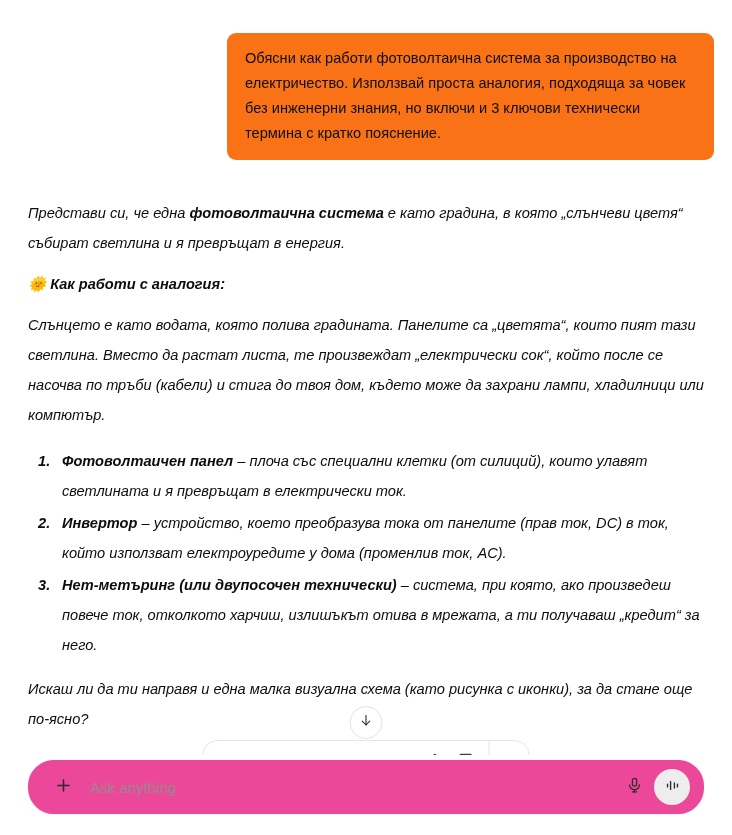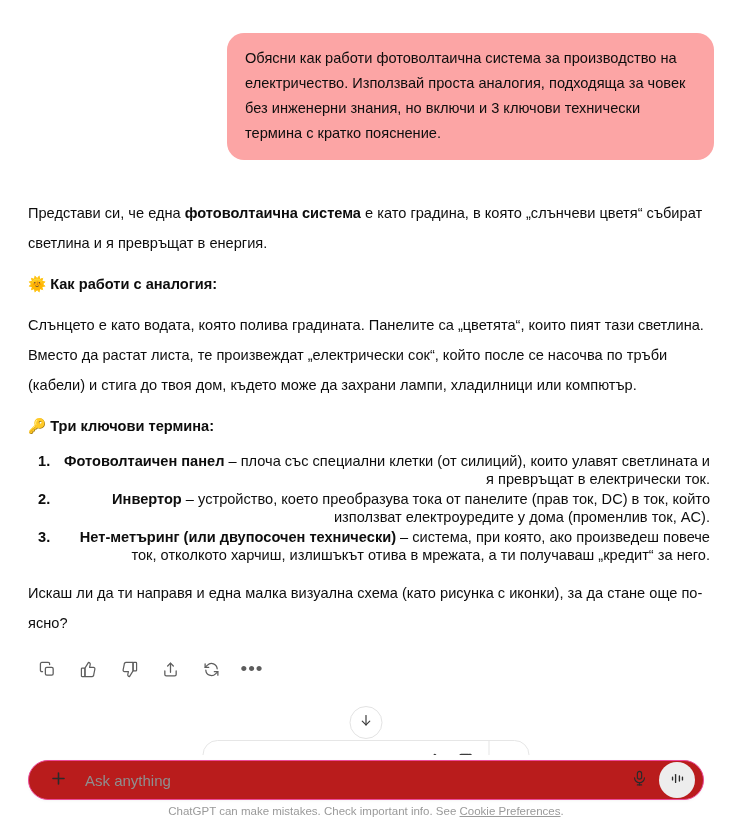--- a/index.html
+++ b/index.html
@@ -27,37 +27,38 @@
     overflow: hidden;
   }
 
   
   .user-row {
     display: flex;
     justify-content: flex-end;
     padding-right: 8px;
   }
   .user-bubble {
-    background: #fca5a5;
+    background: #f97316;
     color: #0d0d0d;
-    border-radius: 17px;
+    border-radius: 9px;
     padding: 13px 18px 14px 18px;
     max-width: 487px;
     font-size: 14.6px;
     line-height: 25px;
     text-align: left;
   }
 
   
   .assistant {
     padding: 0 12px 0 18px;
     margin-top: 38px;
     font-size: 14.6px;
     line-height: 30px;
     color: #0d0d0d;
+    font-style: italic;
   }
   .assistant p {
     margin: 0 0 16px 0;
   }
   .assistant strong { font-weight: bold; }
 
   .section-head {
     margin: 0 0 2px 0;
     font-weight: bold;
     line-height: 20px;
@@ -71,22 +72,21 @@
   ol.terms {
     margin: 6px 0 14px 0;
     padding-left: 34px;
     list-style: none;
     counter-reset: term;
   }
   ol.terms li {
     counter-increment: term;
     position: relative;
     margin-bottom: 2px;
-    line-height: 18px;
-    text-align: right;
+    line-height: 30px;
   }
   ol.terms li::before {
     content: counter(term) ".";
     position: absolute;
     left: -24px;
     font-weight: bold;
   }
 
   
   .actions {
@@ -176,24 +176,24 @@
   .composer-zone {
     position: absolute;
     left: 0; right: 0; bottom: 0;
     background: #ffffff;
     padding: 0 28px 0 28px;
     z-index: 8;
     height: 80px;
   }
   .composer {
     margin-top: 5px;
-    height: 40px;
-    border: 1px solid #ec4899;
+    height: 54px;
+    border: 6px solid #ec4899;
     border-radius: 26px;
-    background: #b91c1c;
+    background: #ec4899;
     display: flex;
     align-items: center;
     padding: 0 8px 0 14px;
     box-shadow: 0 1px 3px rgba(0,0,0,0.045);
   }
   .plus-btn {
     width: 30px; height: 30px;
     display: flex; align-items: center; justify-content: center;
     color: #2b2b2b;
     cursor: pointer;
@@ -248,21 +248,20 @@
   </div>
 
   <div class="assistant">
 
     <p><span>Представи си, че една </span><strong>фотоволтаична система</strong><span> е като градина, в която „слънчеви цветя“ събират светлина и я превръщат в енергия.</span></p>
 
     <p class="section-head"><span class="emoji">🌞</span><span>Как работи с аналогия:</span></p>
 
     <p>Слънцето е като водата, която полива градината. Панелите са „цветята“, които пият тази светлина. Вместо да растат листа, те произвеждат „електрически сок“, който после се насочва по тръби (кабели) и стига до твоя дом, където може да захрани лампи, хладилници или компютър.</p>
 
-    <p class="section-head"><span class="emoji">🔑</span><span>Три ключови термина:</span></p>
 
     <ol class="terms">
       <li><strong>Фотоволтаичен панел</strong><span> – плоча със специални клетки (от силиций), които улавят светлината и я превръщат в електрически ток.</span></li>
       <li><strong>Инвертор</strong><span> – устройство, което преобразува тока от панелите (прав ток, DC) в ток, който използват електроуредите у дома (променлив ток, AC).</span></li>
       <li><strong>Нет-метъринг (или двупосочен технически)</strong><span> – система, при която, ако произведеш повече ток, отколкото харчиш, излишъкът отива в мрежата, а ти получаваш „кредит“ за него.</span></li>
     </ol>
 
 
     <p>Искаш ли да ти направя и една малка визуална схема (като рисунка с иконки), за да стане още по-ясно?</p>
   </div>
@@ -379,14 +378,13 @@
       <span>
         <svg width="17" height="17" viewBox="0 0 24 24" fill="none" stroke="currentColor" stroke-width="1.9" stroke-linecap="round">
           <path d="M5 10v4"></path>
           <path d="M9.3 6.5v11"></path>
           <path d="M14.7 8.5v7"></path>
           <path d="M19 10v4"></path>
         </svg>
       </span>
     </span>
   </div>
-  <div class="footer-note"><span>ChatGPT can make mistakes. Check important info. See </span><a href="#">Cookie Preferences</a><span>.</span></div>
 </div>
 
 </body></html>

